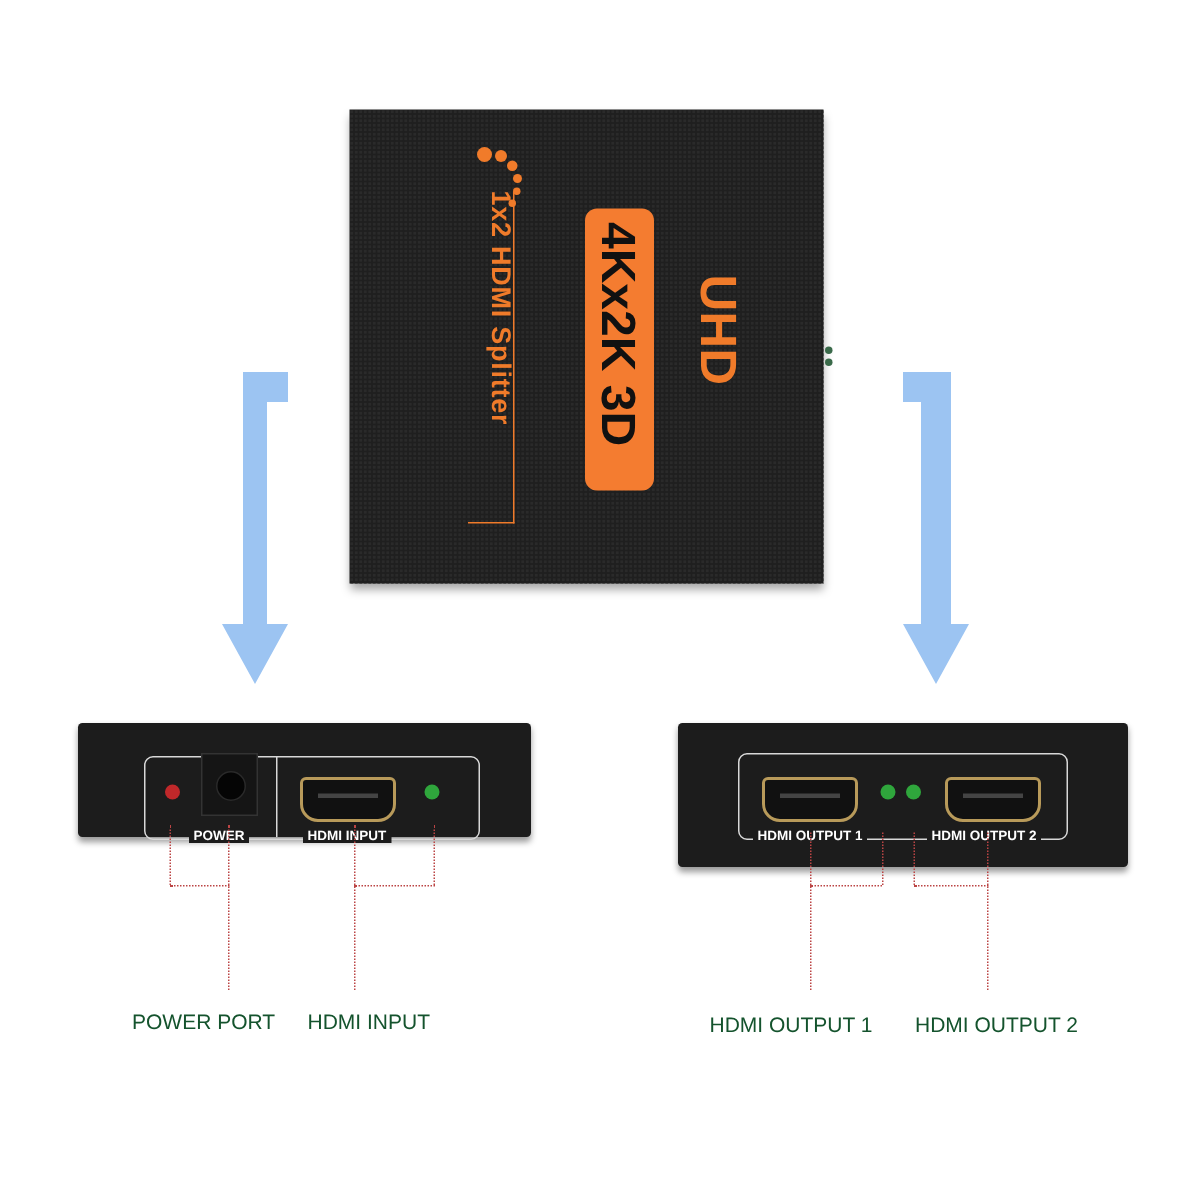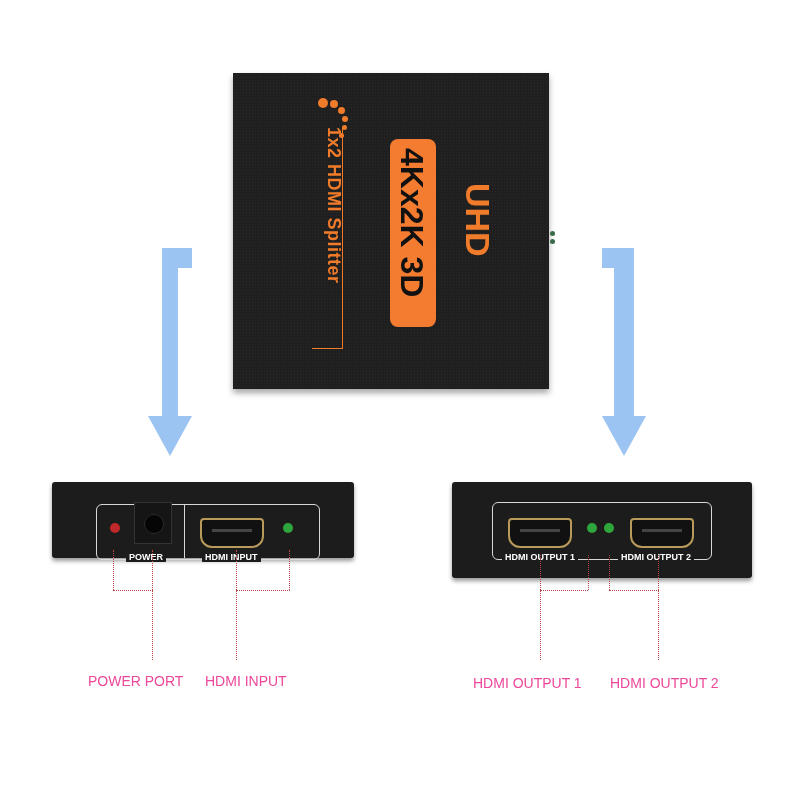--- a/index.html
+++ b/index.html
@@ -17,21 +17,21 @@
   .arrow{position:absolute;}
   
   .dev{position:absolute;background:#1c1c1c;border-radius:3px;box-shadow:0 3px 4px rgba(0,0,0,.4);}
   .panel{position:absolute;border:1.5px solid #d8d8d8;border-radius:6px;}
   .port{position:absolute;width:60px;height:26px;background:#111;border:2px solid #b89a5a;border-radius:4px 4px 12px 12px;}
   .port::after{content:"";position:absolute;left:10px;right:10px;top:9px;height:3px;background:#444;}
   .led{position:absolute;width:10px;height:10px;border-radius:50%;}
   .lbl{position:absolute;color:#fff;font-weight:bold;font-size:9px;background:#1c1c1c;padding:0 3px;white-space:nowrap;}
   .dot-v{position:absolute;width:0;border-left:1.5px dotted #b44;}
   .dot-h{position:absolute;height:0;border-top:1.5px dotted #b44;}
-  .caption{position:absolute;font-size:14px;color:#ec4899;white-space:nowrap;}
+  .caption{position:absolute;font-size:14px;color:#14532d;white-space:nowrap;}
 </style>
 </head>
 <body>
 
 <div class="abs top-device">
   <div class="led-side" style="right:-6px;top:158px"></div>
   <div class="led-side" style="right:-6px;top:166px"></div>
 </div>
 <div class="brand-dots abs" style="left:318px;top:98px;">
   <span style="left:0;top:0;width:10px;height:10px"></span>

